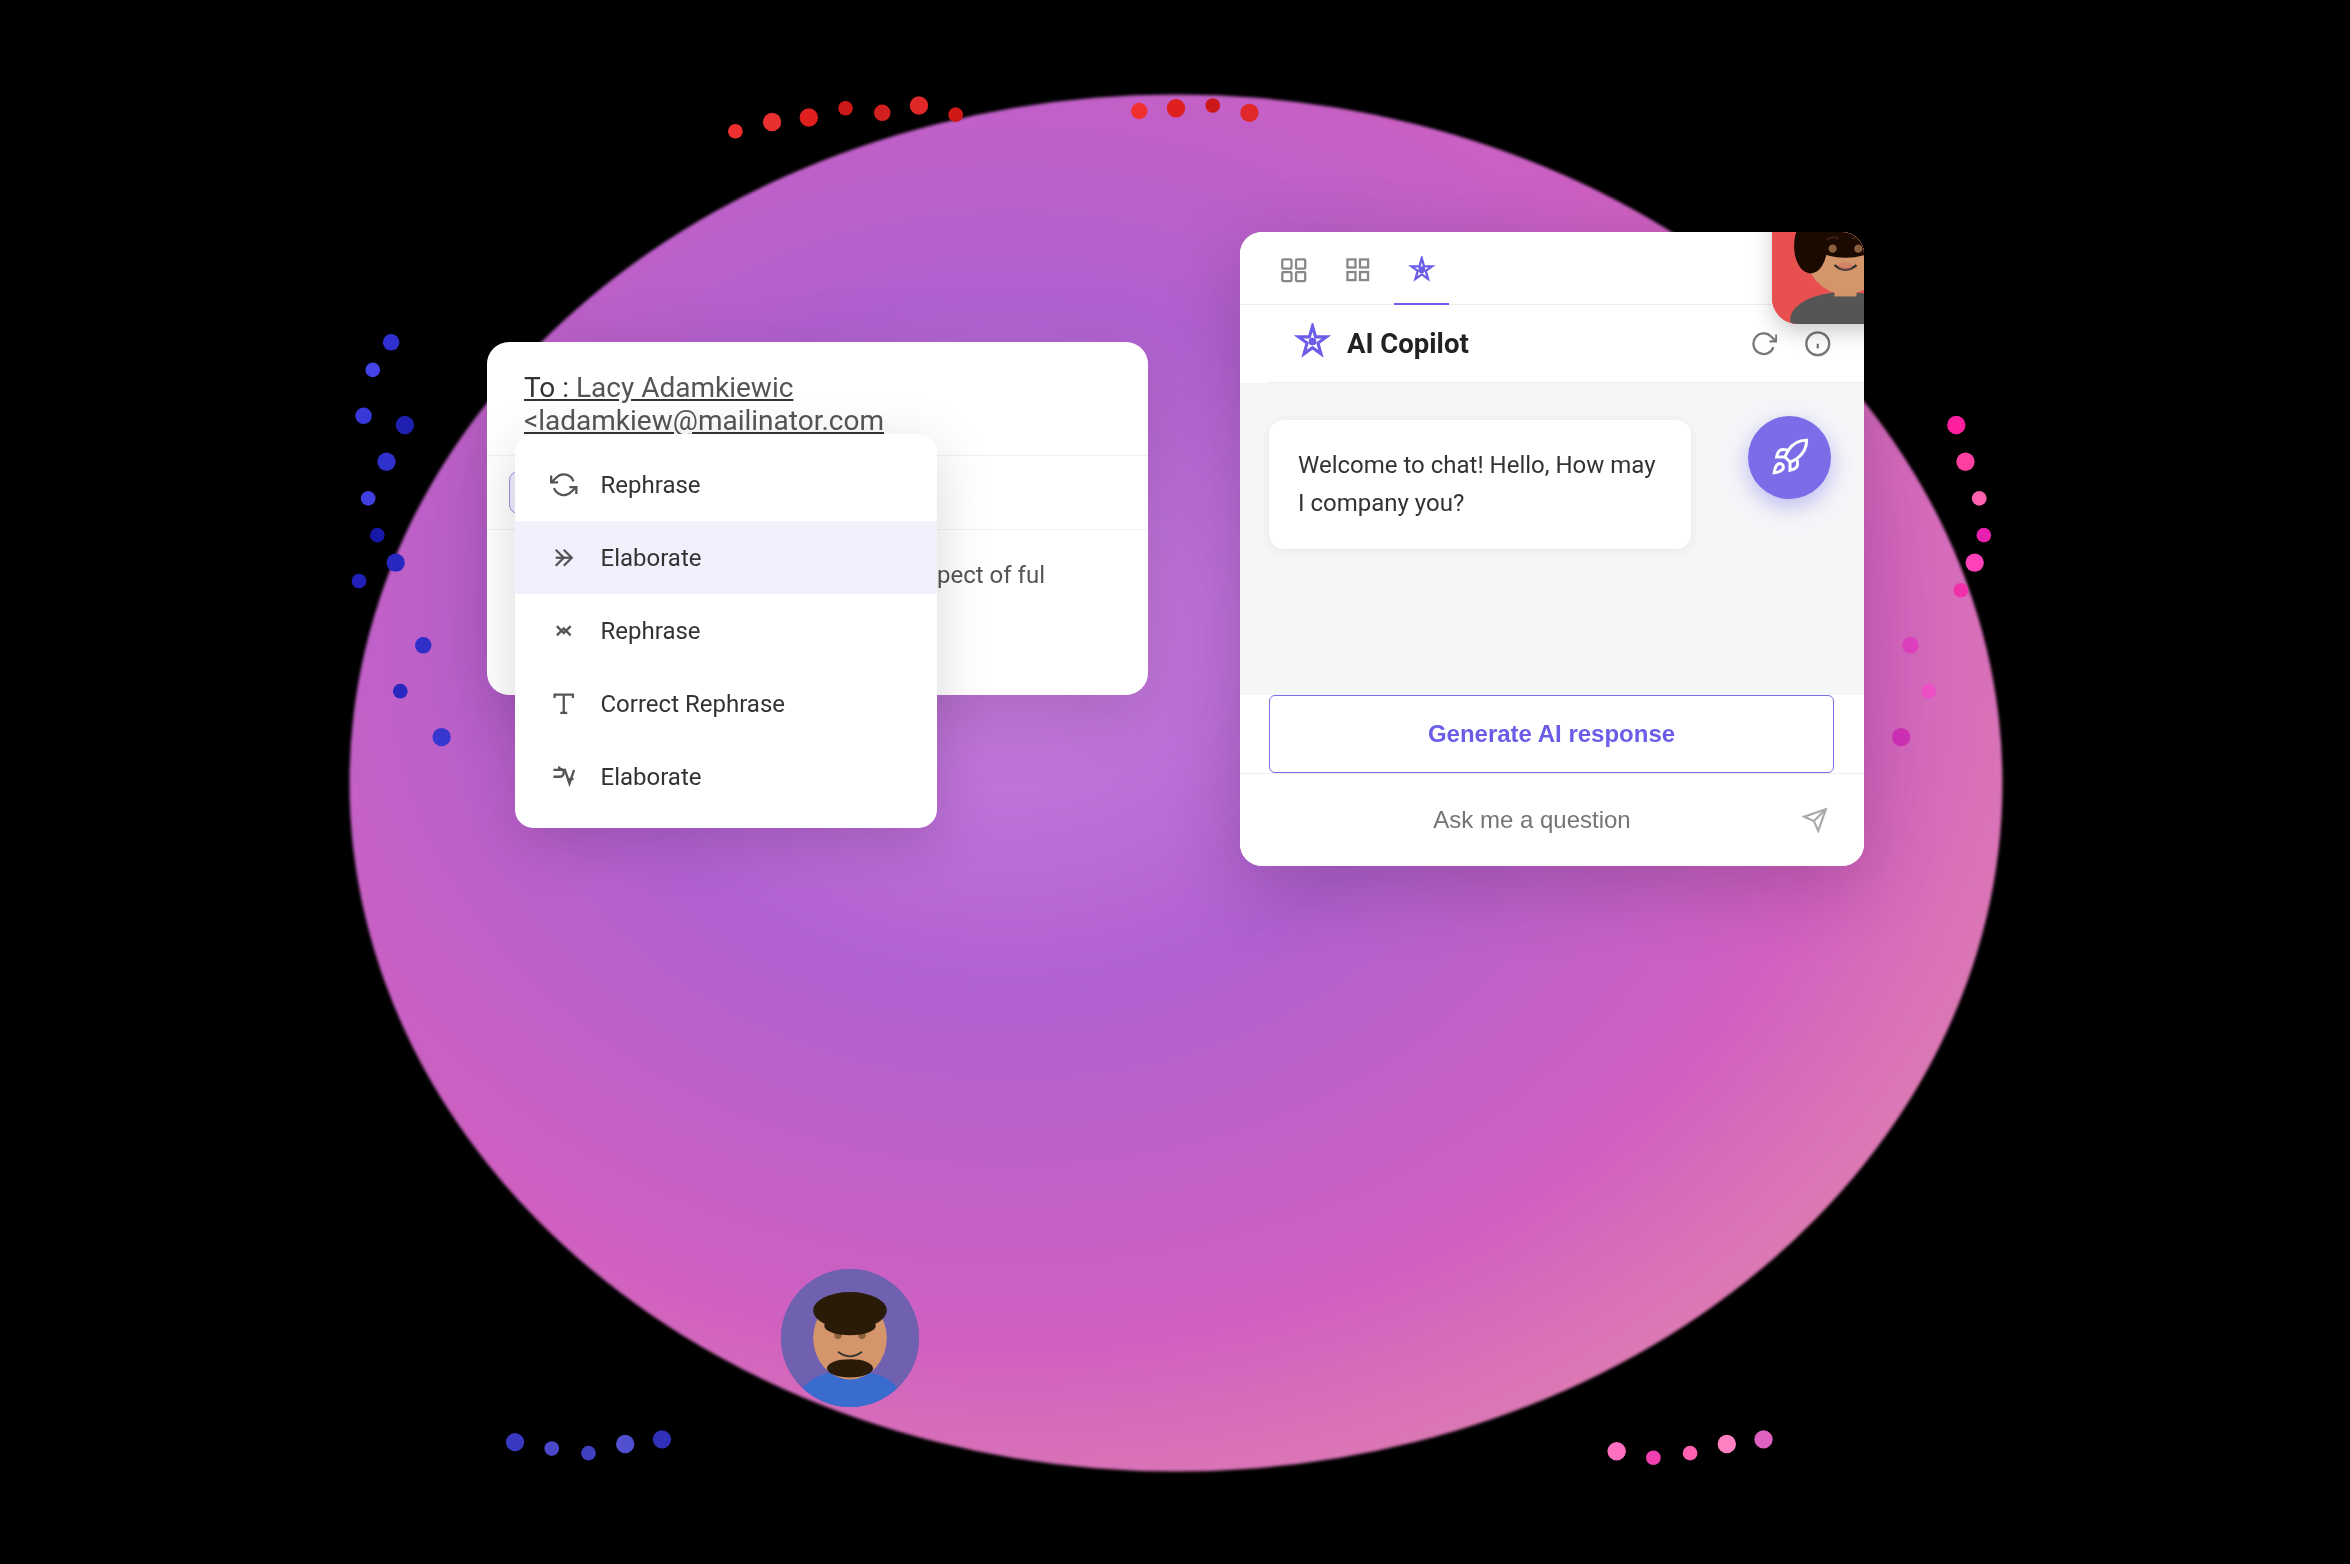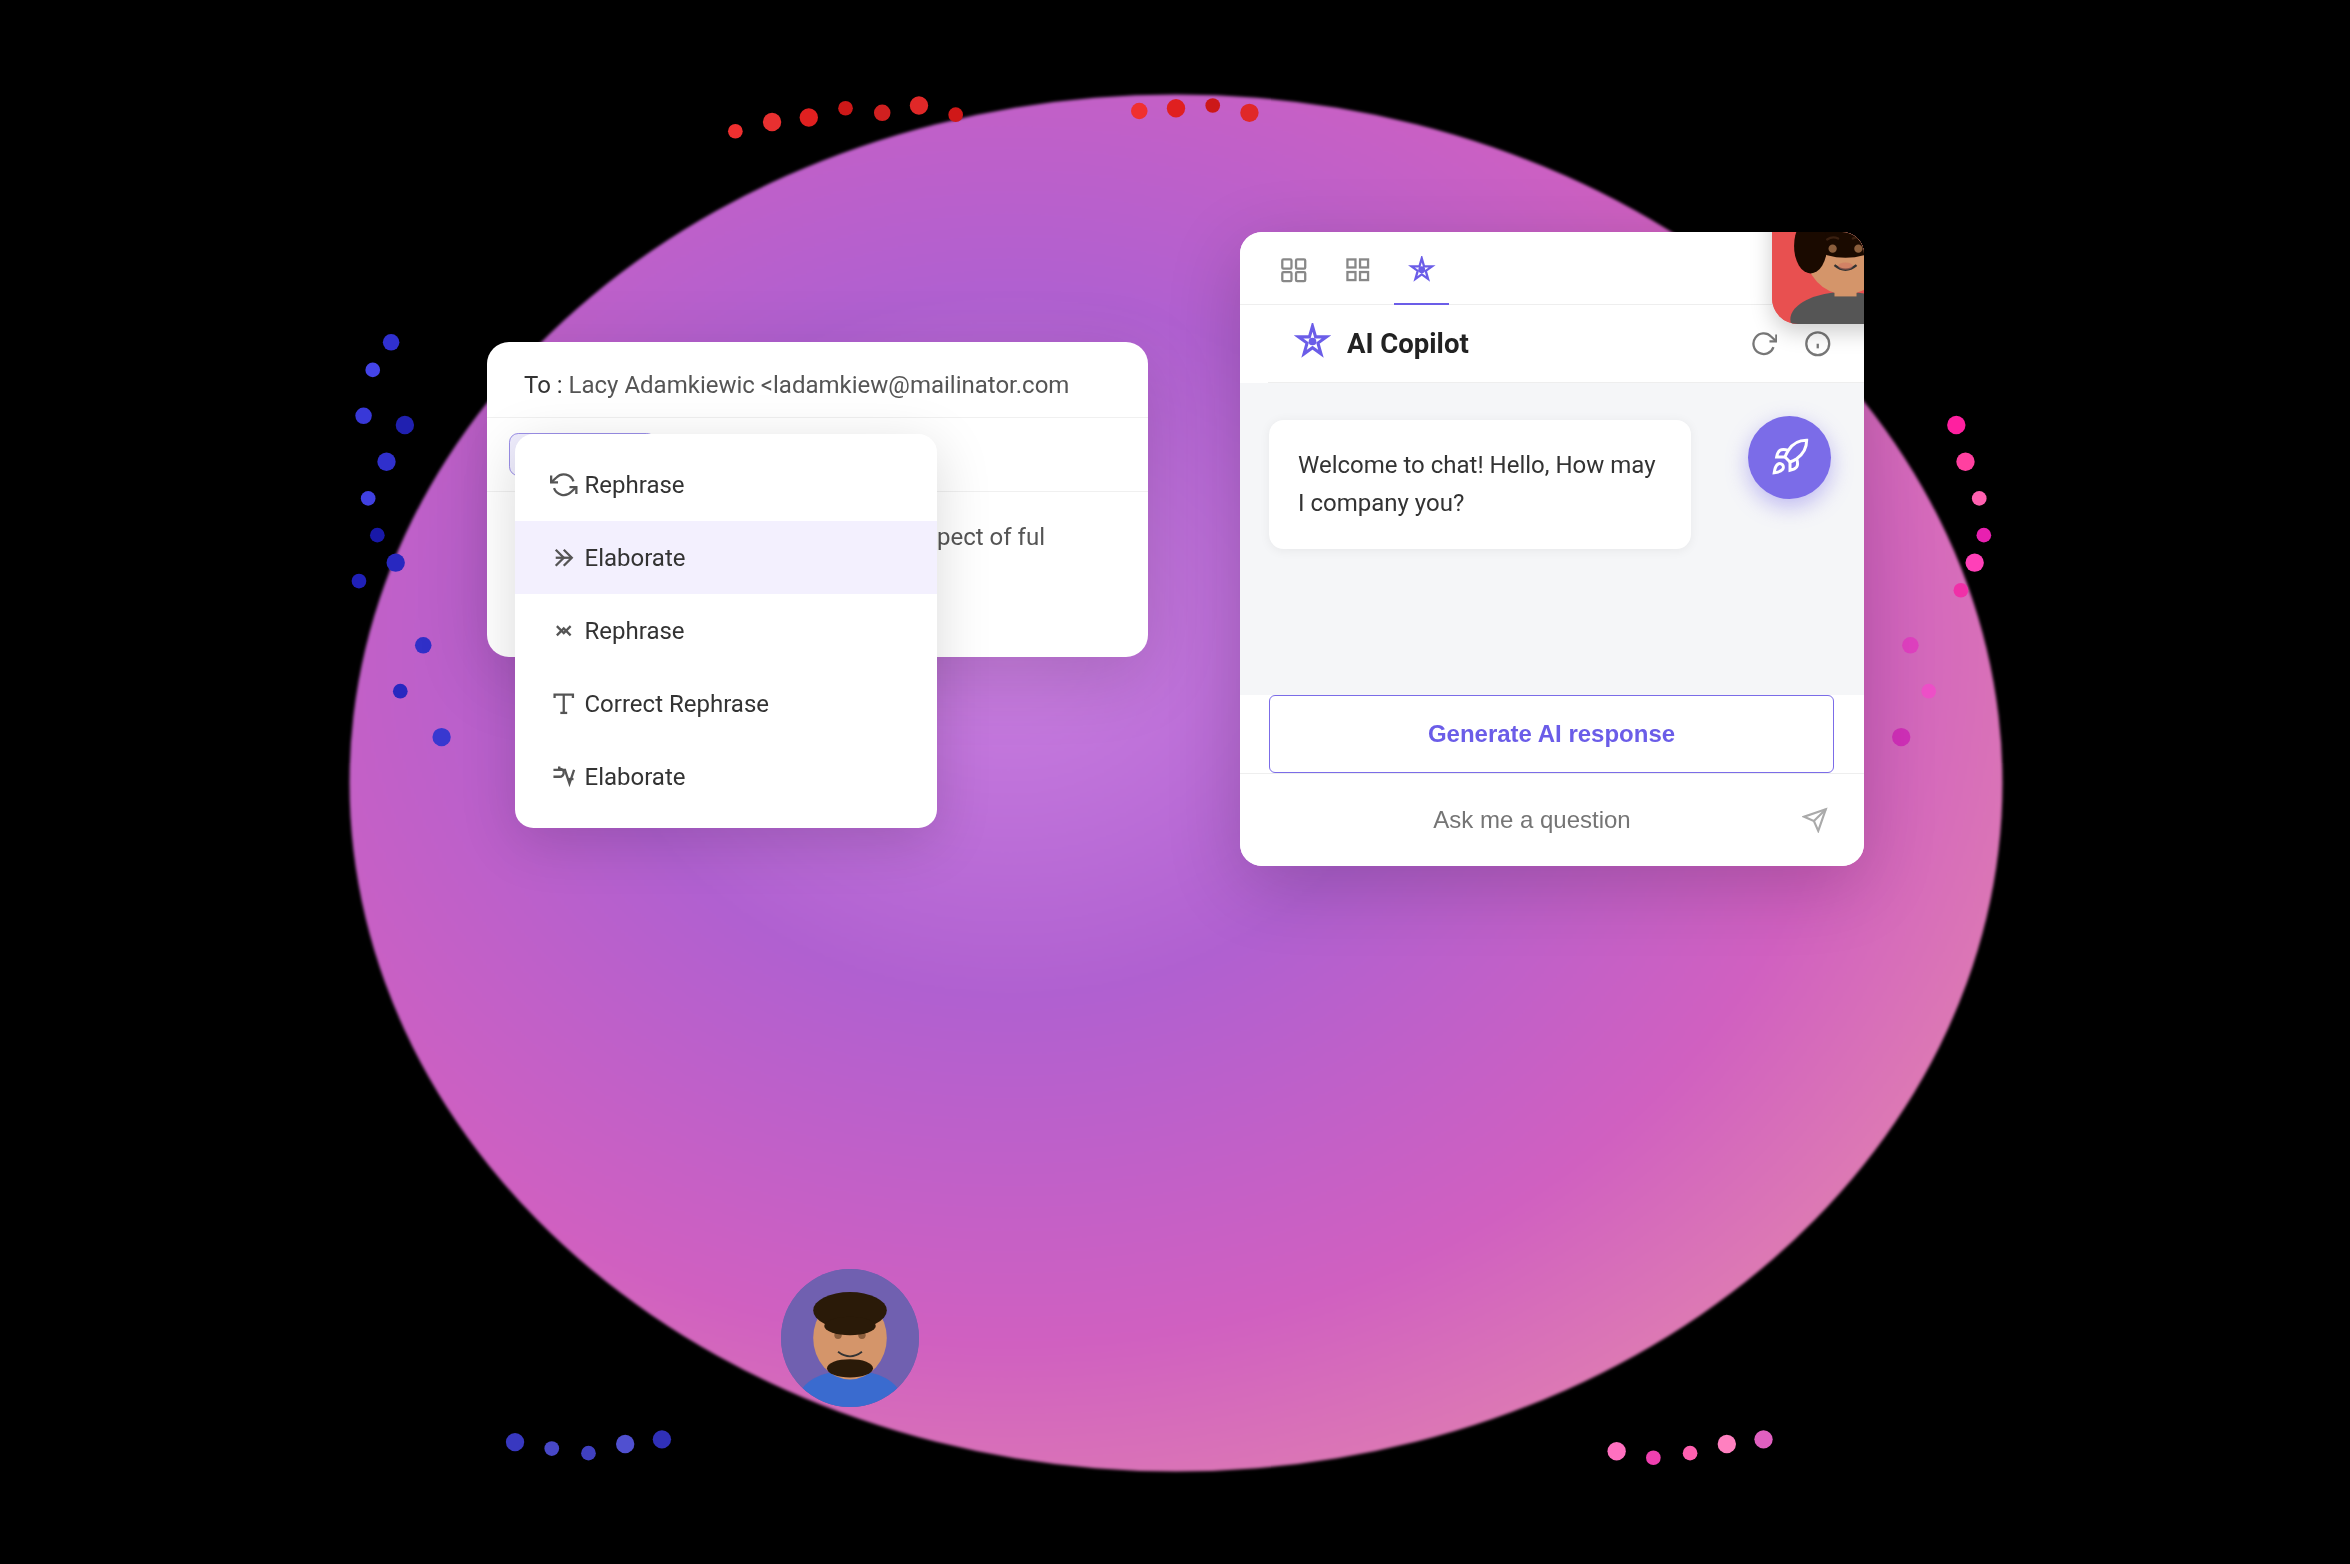--- a/index.html
+++ b/index.html
@@ -48,22 +48,23 @@
       overflow: visible;
       z-index: 10;
     }
 
     .email-header {
       padding: 29px 37px 18.4px;
       border-bottom: 0.9px solid #f0f0f0;
     }
 
     .email-to {
-      font-size: 24px;
+      font-size: 28px;
       color: #333;
+      text-decoration: underline;
     }
 
     .email-toolbar {
       display: flex;
       align-items: center;
       padding: 14.7px 22px;
       gap: 18.4px;
       border-bottom: 0.9px solid #f0f0f0;
     }
 
@@ -109,21 +110,21 @@
       background: #fff;
       border-radius: 18.4px;
       box-shadow: 0 13.8px 55px rgba(0,0,0,0.15);
       padding: 14.7px 0;
       z-index: 20;
     }
 
     .menu-item {
       display: flex;
       align-items: center;
-      gap: 4px;
+      gap: 20px;
       padding: 20px 33px;
       cursor: pointer;
       font-size: 24px;
       color: #333;
       transition: background 0.15s;
     }
 
     .menu-item.highlighted {
       background: #f3f0fe;
     }

